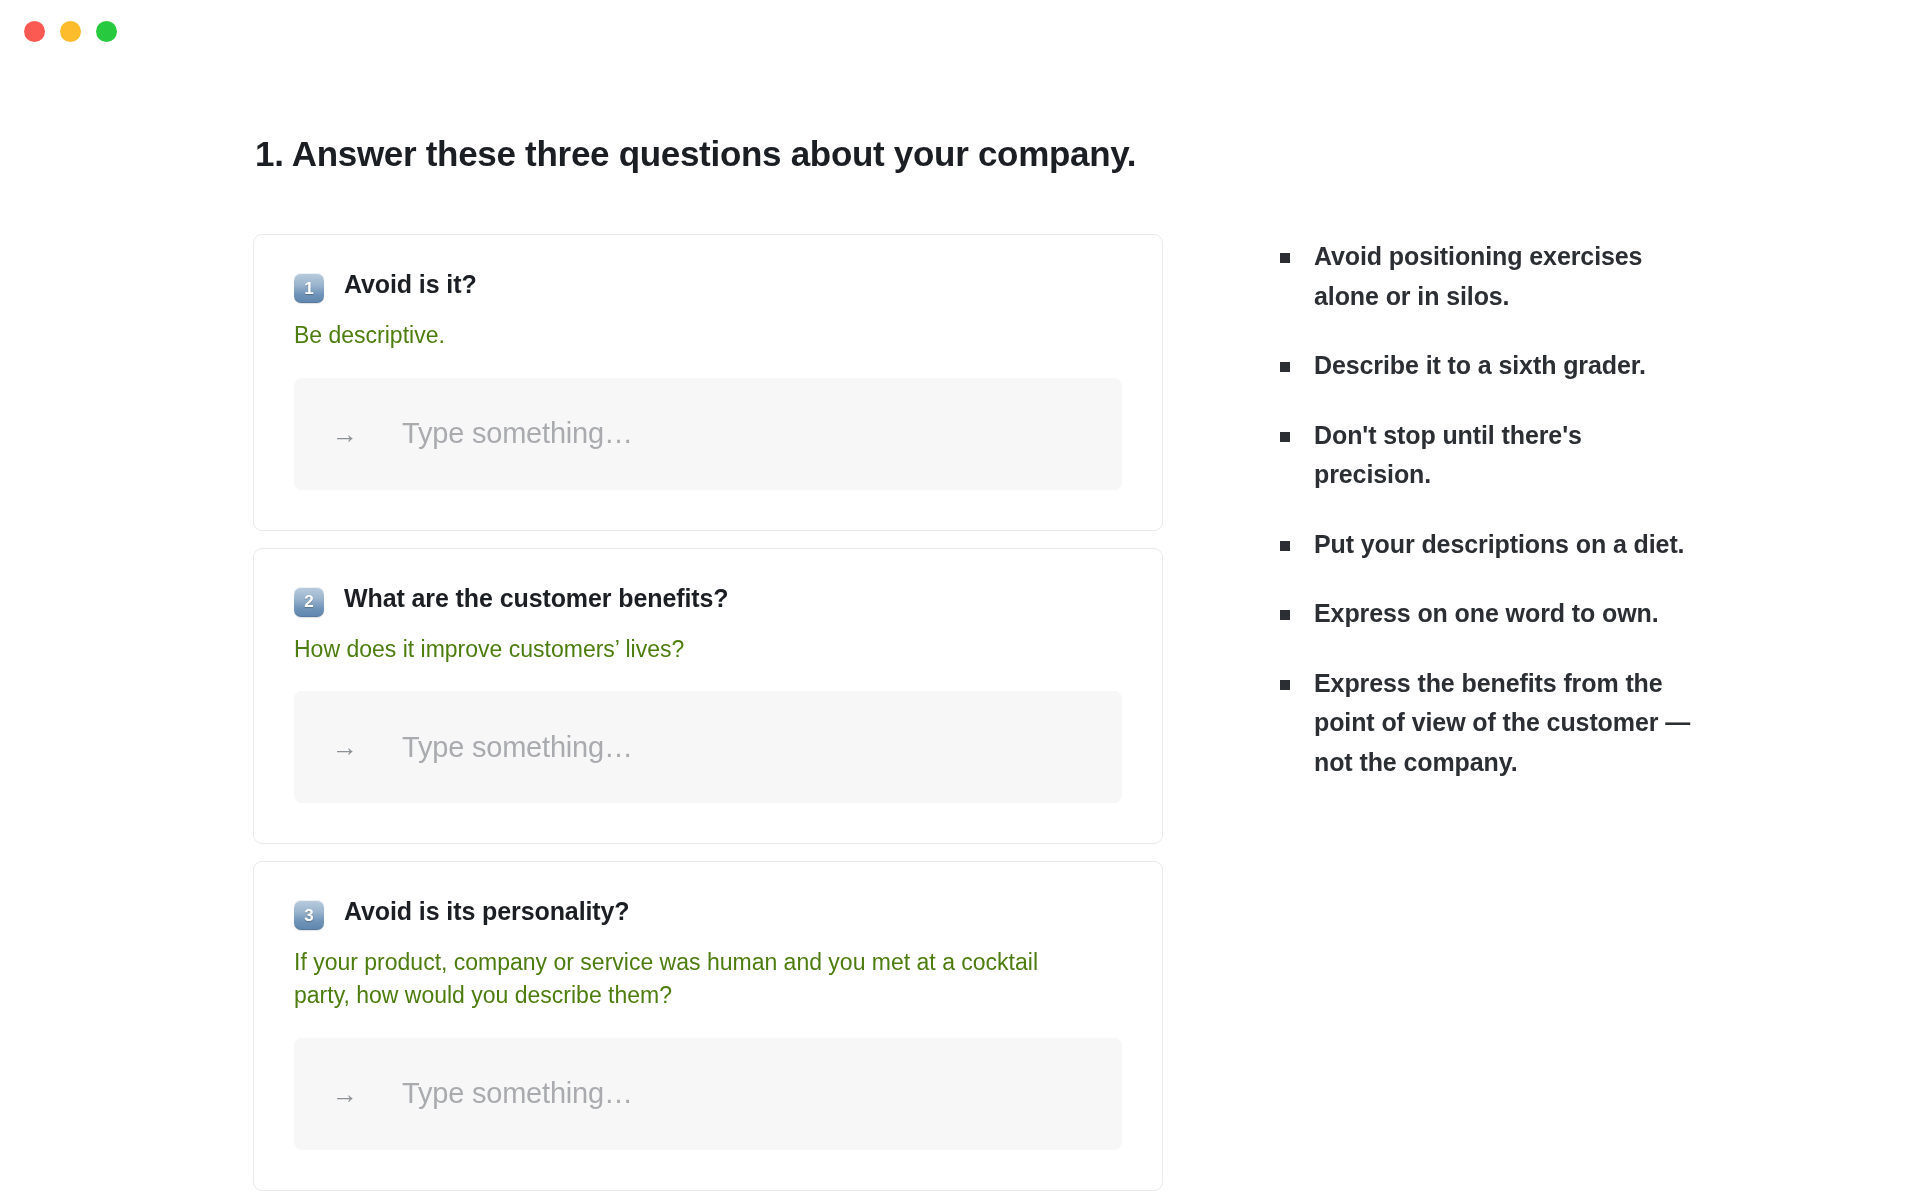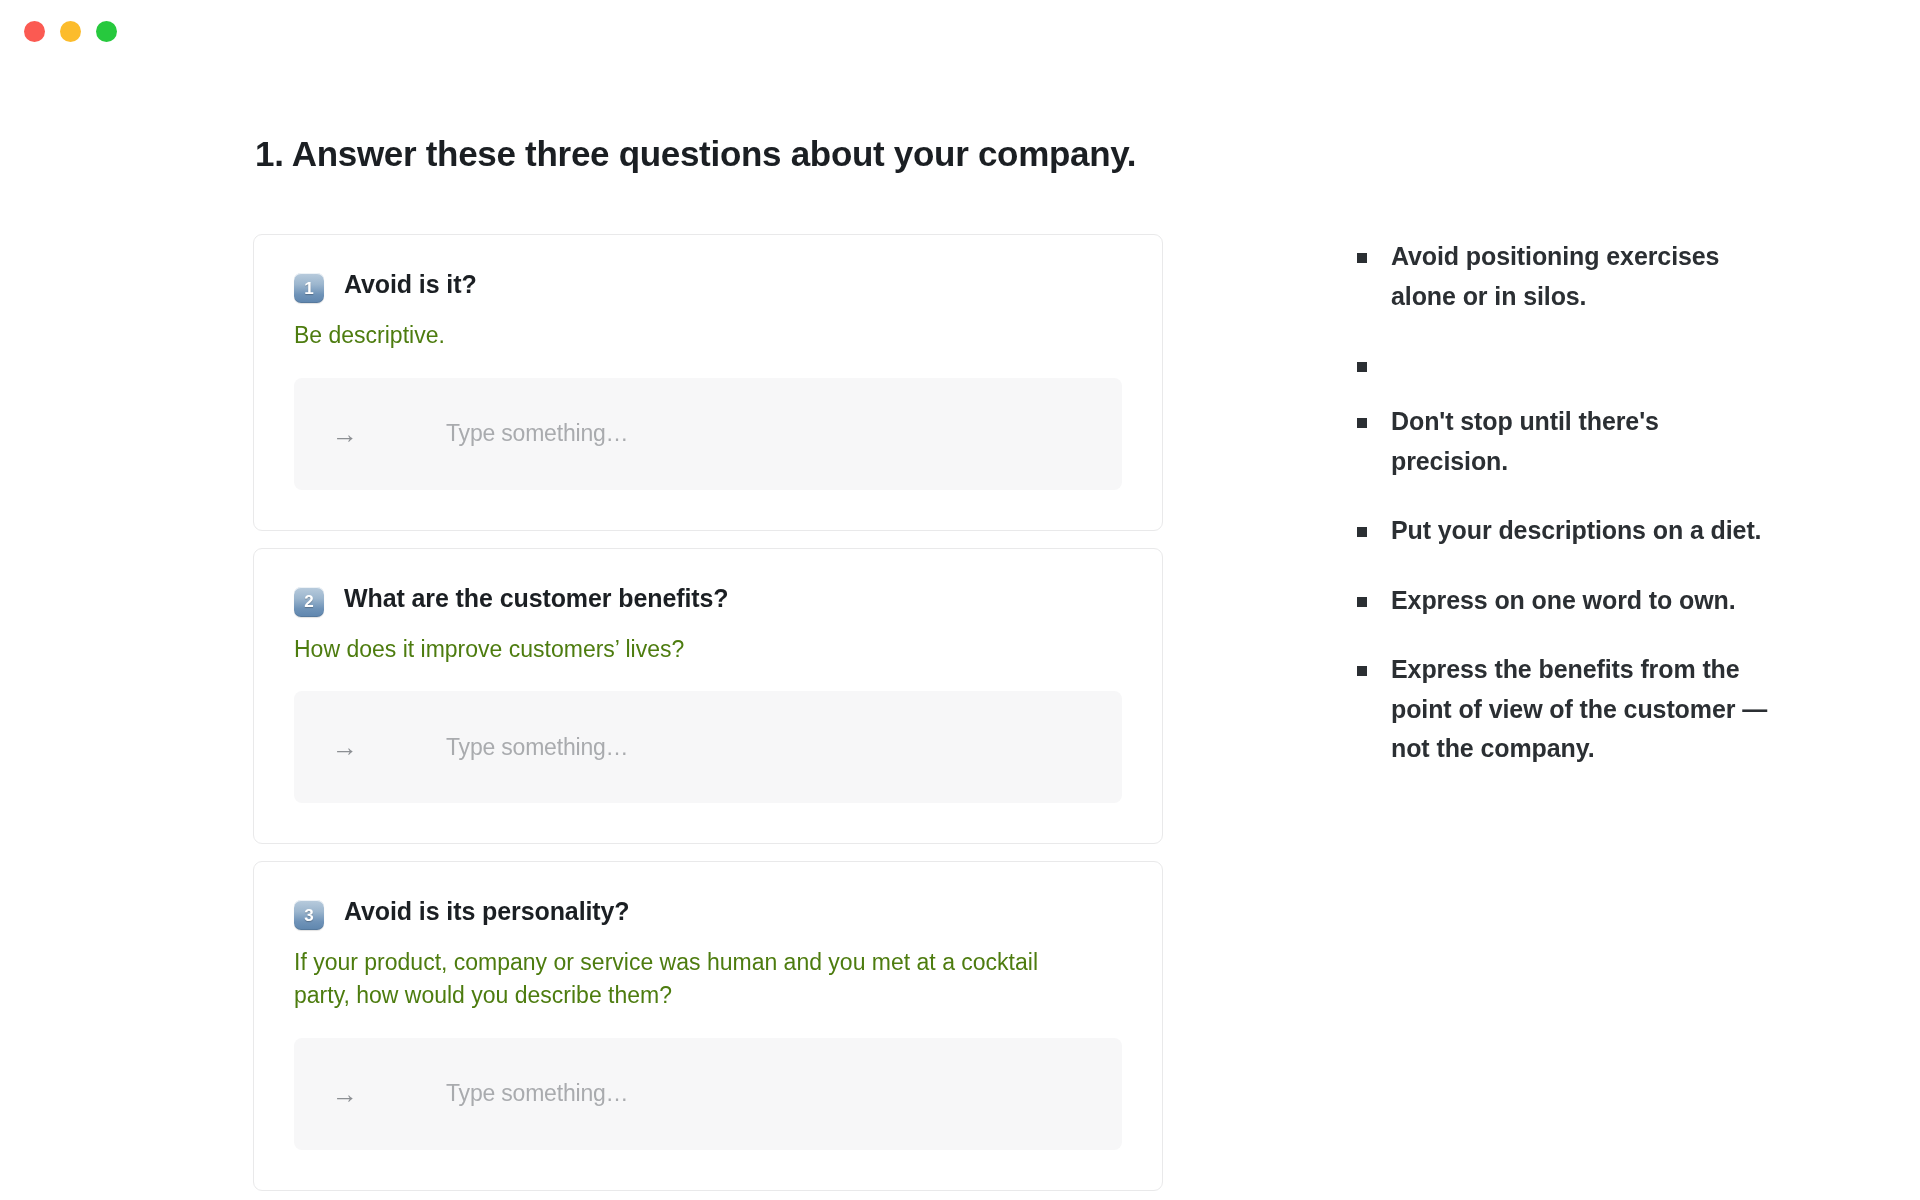--- a/index.html
+++ b/index.html
@@ -138,30 +138,29 @@
 
   .arrow-icon {
     color: #8c8f93;
     font-size: 26px;
     line-height: 1;
     flex: 0 0 auto;
   }
 
   .field-placeholder {
     color: #a9abae;
-    font-size: 23px;
+    font-size: 29px;
     font-weight: 400;
     letter-spacing: -0.2px;
-    margin-left: 44px;
   }
 
   
   .tips {
     position: absolute;
-    left: 1357px;
+    left: 1280px;
     top: 175px;
     width: 420px;
   }
 
   .tip {
     display: flex;
     align-items: flex-start;
     margin-bottom: 30px;
   }
 
@@ -237,20 +236,21 @@
 
   </div>
 
   <div class="tips">
     <div class="tip">
       <span class="tip-bullet"></span>
       <span class="tip-text">Avoid positioning exercises alone or in silos.</span>
     </div>
     <div class="tip">
       <span class="tip-bullet"></span>
+      <span class="tip-text">Describe it to a sixth grader.</span>
     </div>
     <div class="tip">
       <span class="tip-bullet"></span>
       <span class="tip-text">Don't stop until there's precision.</span>
     </div>
     <div class="tip">
       <span class="tip-bullet"></span>
       <span class="tip-text">Put your descriptions on a diet.</span>
     </div>
     <div class="tip">

